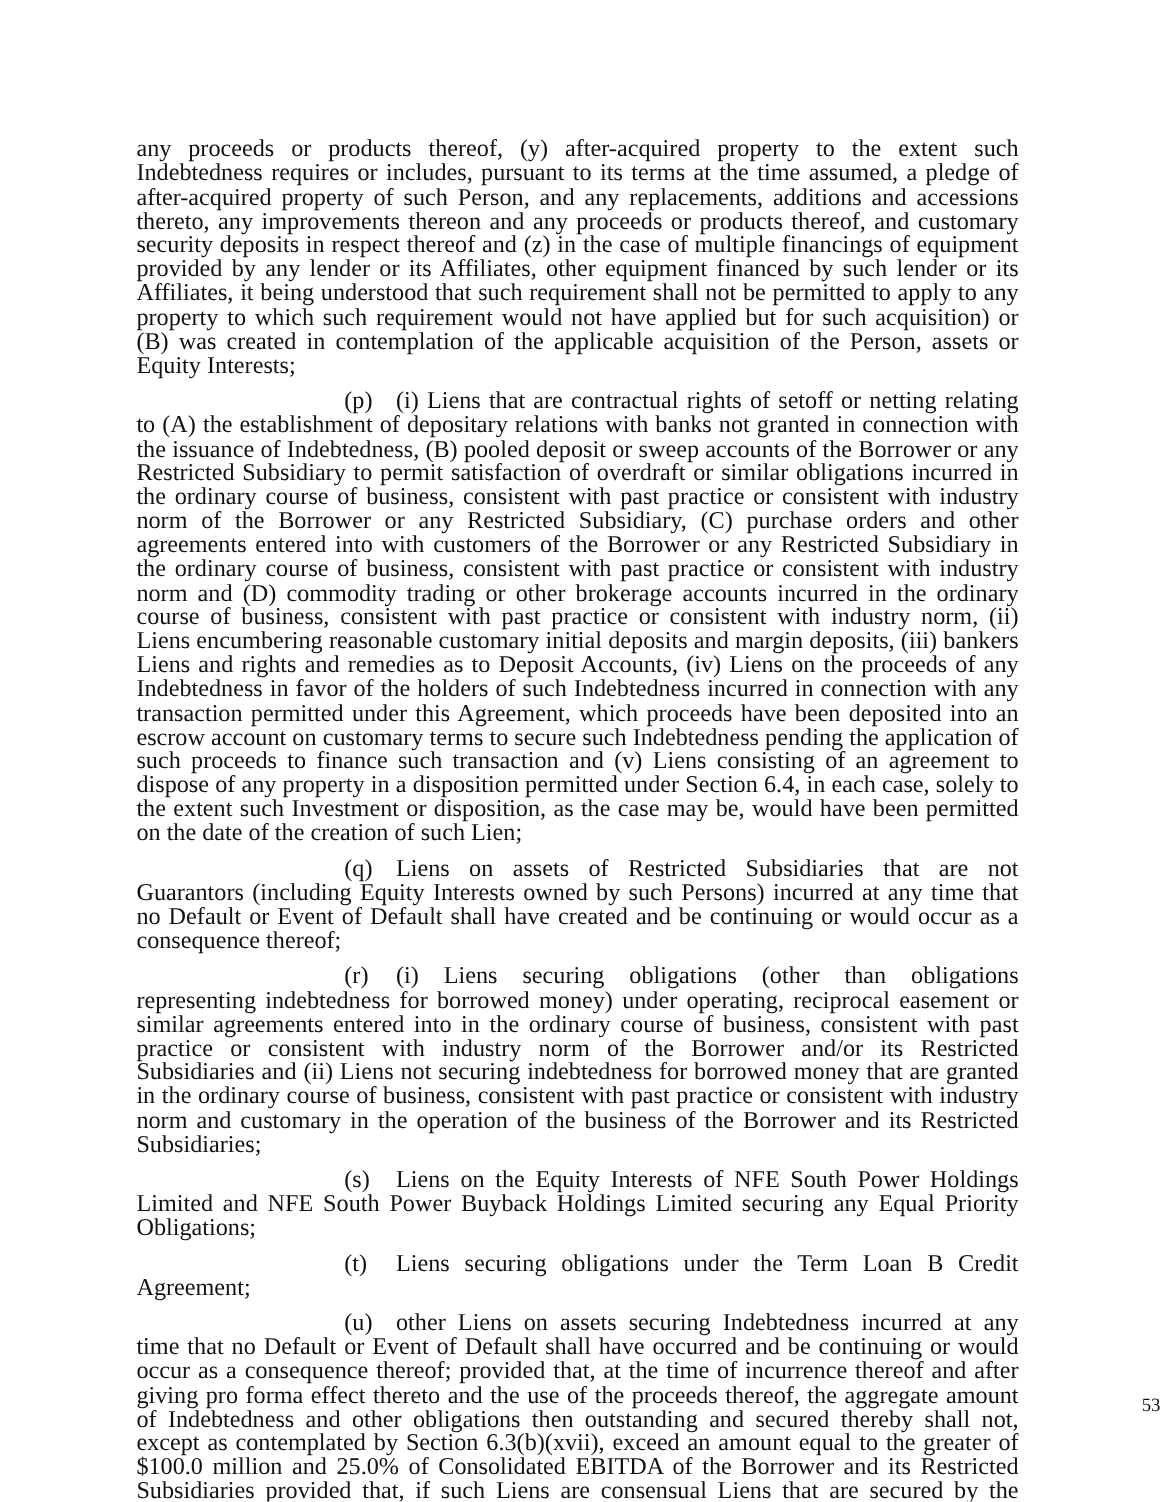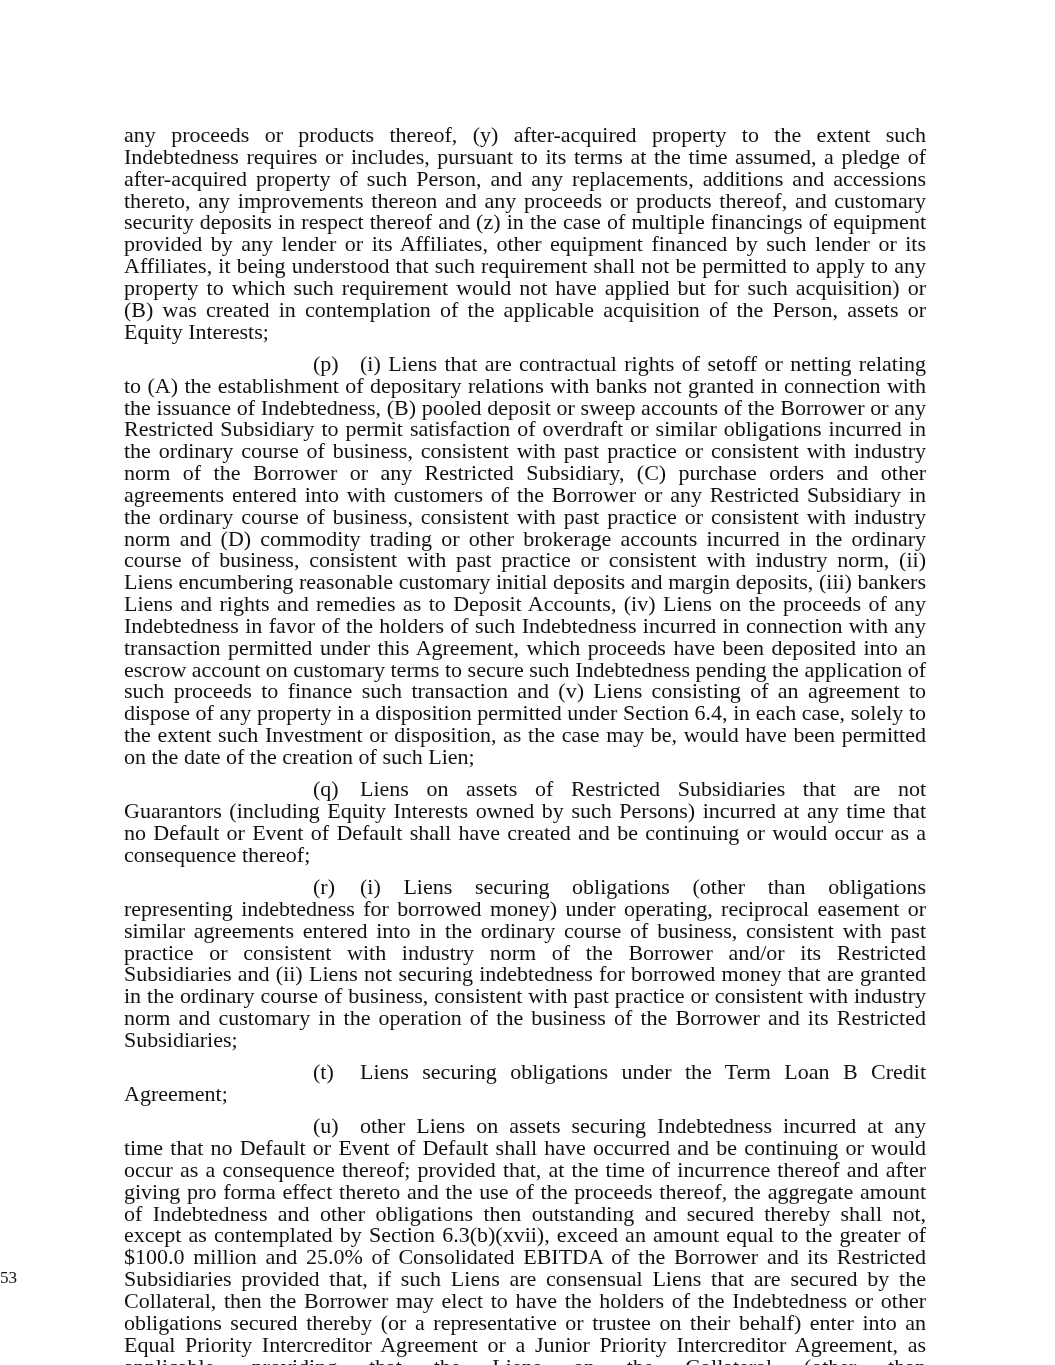--- a/index.html
+++ b/index.html
@@ -34,37 +34,38 @@
   .label {
     display: inline-block;
     margin-left: 189px;
     width: 47px;
   }
   .page-number {
     position: absolute;
     left: 0;
     width: 1055px;
     top: 1268px;
-    text-align: left;
+    text-align: right;
     font-size: 17.1px;
     font-family: "Liberation Serif", "DejaVu Serif", serif;
     color: #111111;
   }
 </style>
 </head>
 <body>
 
 <div class="page">
   <p class="para first">any proceeds or products thereof, (y) after-acquired property to the extent such Indebtedness requires or includes, pursuant to its terms at the time assumed, a pledge of after-acquired property of such Person, and any replacements, additions and accessions thereto, any improvements thereon and any proceeds or products thereof, and customary security deposits in respect thereof and (z) in the case of multiple financings of equipment provided by any lender or its Affiliates, other equipment financed by such lender or its Affiliates, it being understood that such requirement shall not be permitted to apply to any property to which such requirement would not have applied but for such acquisition) or (B) was created in contemplation of the applicable acquisition of the Person, assets or Equity Interests;</p>
 
   <p class="para"><span class="label">(p)</span><span>(i) Liens that are contractual rights of setoff or netting relating to (A) the establishment of depositary relations with banks not granted in connection with the issuance of Indebtedness, (B) pooled deposit or sweep accounts of the Borrower or any Restricted Subsidiary to permit satisfaction of overdraft or similar obligations incurred in the ordinary course of business, consistent with past practice or consistent with industry norm of the Borrower or any Restricted Subsidiary, (C) purchase orders and other agreements entered into with customers of the Borrower or any Restricted Subsidiary in the ordinary course of business, consistent with past practice or consistent with industry norm and (D) commodity trading or other brokerage accounts incurred in the ordinary course of business, consistent with past practice or consistent with industry norm, (ii) Liens encumbering reasonable customary initial deposits and margin deposits, (iii) bankers Liens and rights and remedies as to Deposit Accounts, (iv) Liens on the proceeds of any Indebtedness in favor of the holders of such Indebtedness incurred in connection with any transaction permitted under this Agreement, which proceeds have been deposited into an escrow account on customary terms to secure such Indebtedness pending the application of such proceeds to finance such transaction and (v) Liens consisting of an agreement to dispose of any property in a disposition permitted under Section 6.4, in each case, solely to the extent such Investment or disposition, as the case may be, would have been permitted on the date of the creation of such Lien;</span></p>
 
   <p class="para"><span class="label">(q)</span><span>Liens on assets of Restricted Subsidiaries that are not Guarantors (including Equity Interests owned by such Persons) incurred at any time that no Default or Event of Default shall have created and be continuing or would occur as a consequence thereof;</span></p>
 
   <p class="para"><span class="label">(r)</span><span>(i) Liens securing obligations (other than obligations representing indebtedness for borrowed money) under operating, reciprocal easement or similar agreements entered into in the ordinary course of business, consistent with past practice or consistent with industry norm of the Borrower and/or its Restricted Subsidiaries and (ii) Liens not securing indebtedness for borrowed money that are granted in the ordinary course of business, consistent with past practice or consistent with industry norm and customary in the operation of the business of the Borrower and its Restricted Subsidiaries;</span></p>
 
+  <p class="para s-para"><span class="label">(s)</span><span>Liens on the Equity Interests of NFE South Power Holdings Limited and NFE South Power Buyback Holdings Limited securing any Equal Priority Obligations;</span></p>
 
   <p class="para"><span class="label">(t)</span><span>Liens securing obligations under the Term Loan B Credit Agreement;</span></p>
 
   <p class="para" style="text-align-last: justify;"><span class="label">(u)</span><span>other Liens on assets securing Indebtedness incurred at any time that no Default or Event of Default shall have occurred and be continuing or would occur as a consequence thereof; provided that, at the time of incurrence thereof and after giving pro forma effect thereto and the use of the proceeds thereof, the aggregate amount of Indebtedness and other obligations then outstanding and secured thereby shall not, except as contemplated by Section 6.3(b)(xvii), exceed an amount equal to the greater of $100.0 million and 25.0% of Consolidated EBITDA of the Borrower and its Restricted Subsidiaries provided that, if such Liens are consensual Liens that are secured by the Collateral, then the Borrower may elect to have the holders of the Indebtedness or other obligations secured thereby (or a representative or trustee on their behalf) enter into an Equal Priority Intercreditor Agreement or a Junior Priority Intercreditor Agreement, as applicable, providing that the Liens on the Collateral (other than</span></p>
 </div>
 
 <div class="page-number">53</div>
 
 </body></html>

